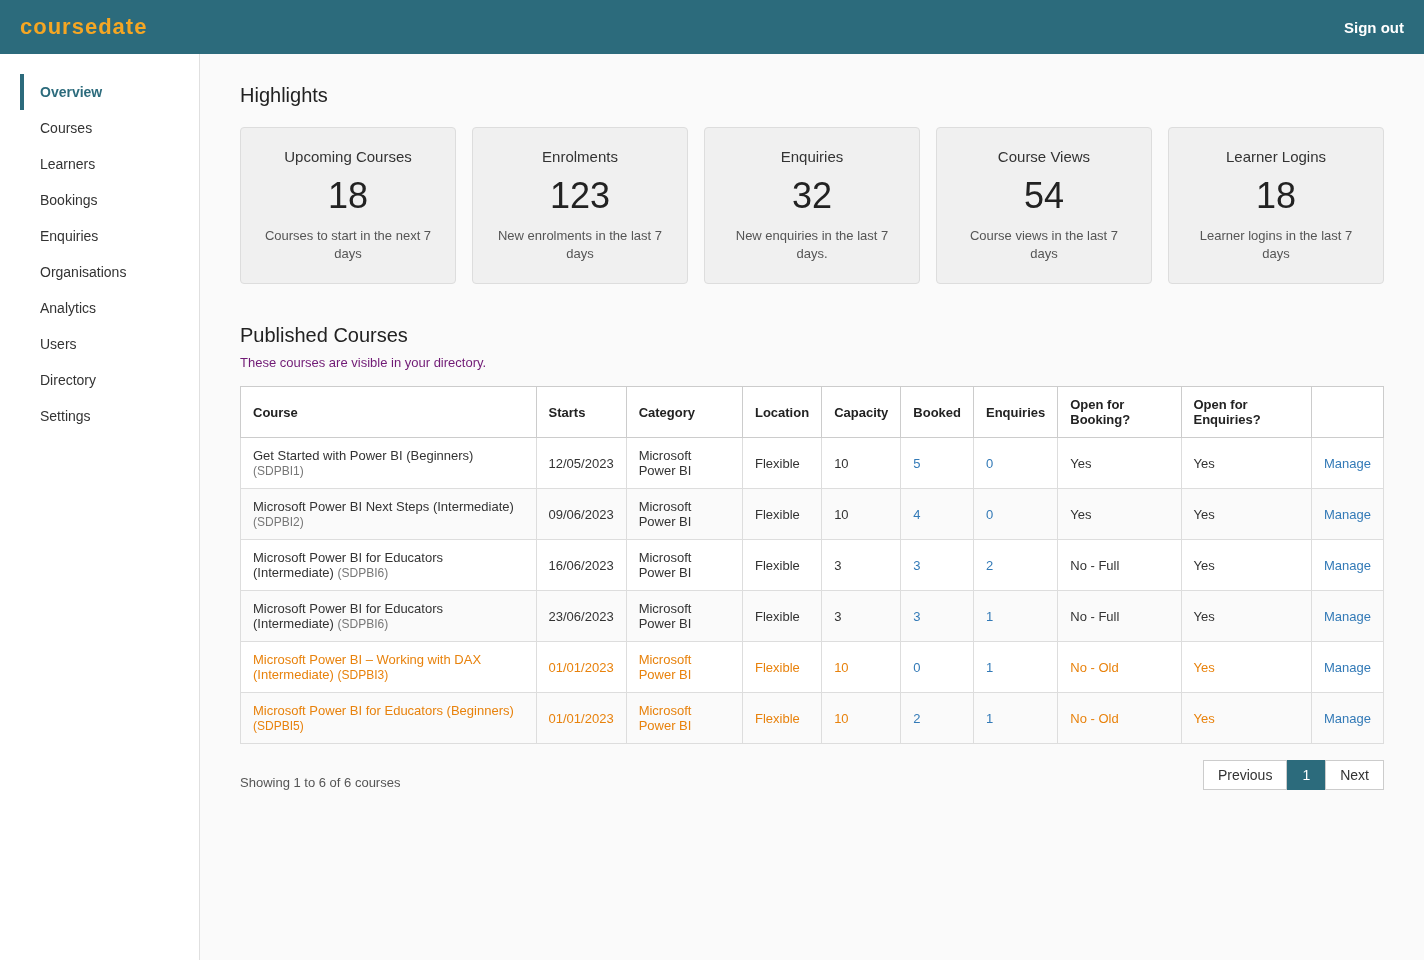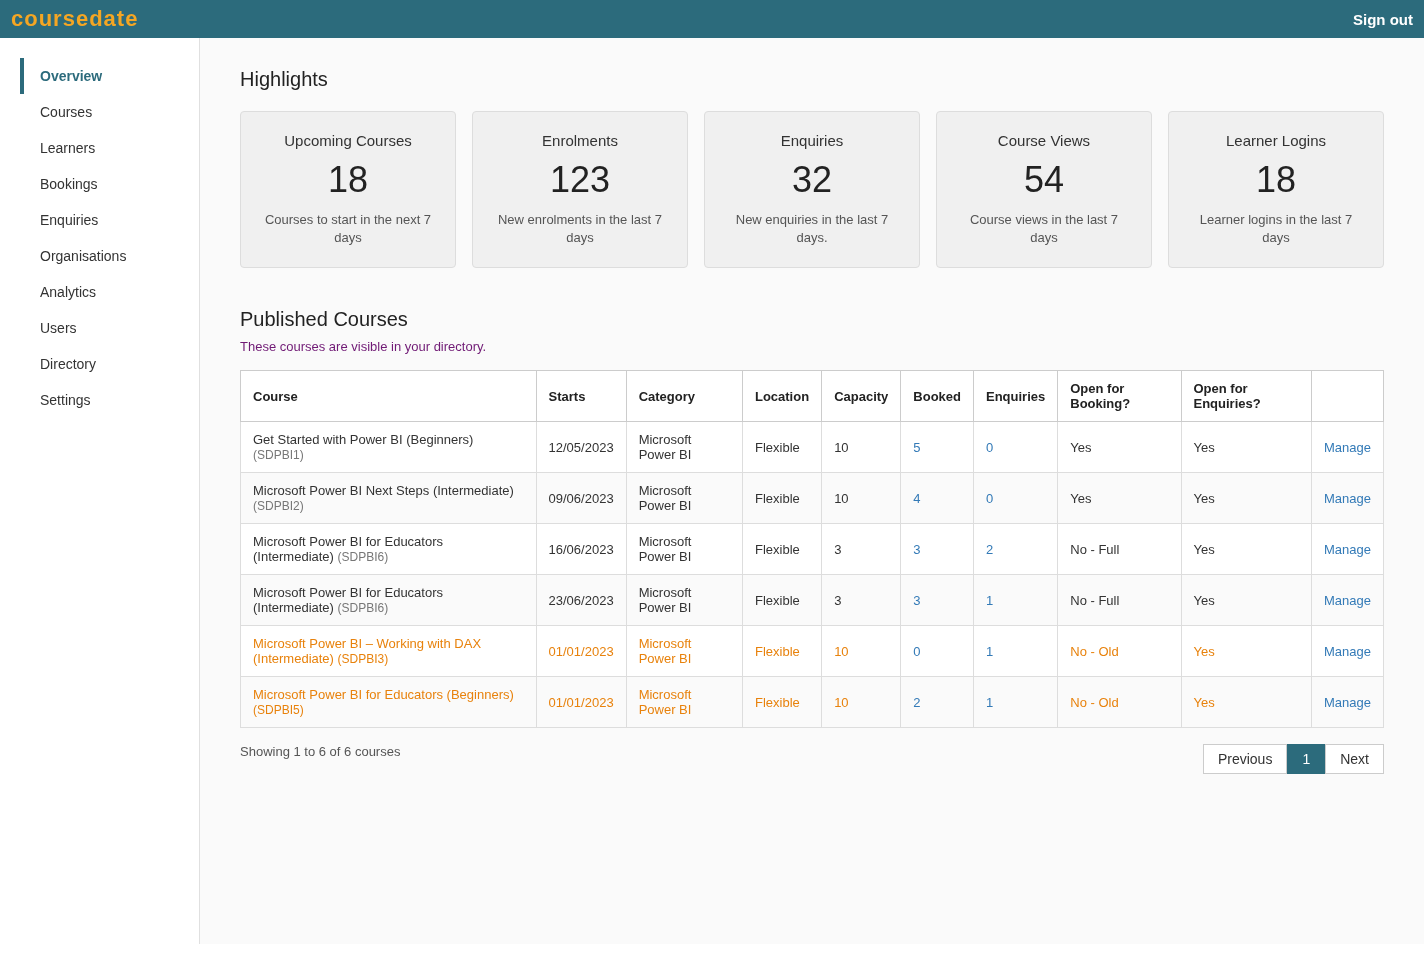--- a/index.html
+++ b/index.html
@@ -1,25 +1,25 @@
 <!DOCTYPE html>
 <html><head>
   <meta charset="utf-8">
   <style>
     * { box-sizing: border-box; margin: 0; padding: 0; }
     body { font-family: Arial, sans-serif; font-size: 14px; color: #333; background: #fff; }
 
     
     .header {
       background-color: #2c6b7c;
-      height: 38px;
+      height: 54px;
       display: flex;
       align-items: center;
       justify-content: space-between;
-      padding: 0 11px;
+      padding: 0 20px;
     }
     .header-logo {
       font-size: 22px;
       font-weight: bold;
       color: #fff;
       letter-spacing: 1px;
     }
     .header-logo span {
       color: #f5a623;
     }
@@ -159,21 +159,21 @@
     .link-manage {
       color: #337ab7;
       cursor: pointer;
       font-size: 13px;
     }
 
     
     .pagination-row {
       display: flex;
       justify-content: space-between;
-      align-items: flex-start;
+      align-items: flex-end;
       margin-top: 16px;
     }
     .showing-text {
       font-size: 13px;
       color: #555;
     }
     .pagination-controls {
       display: flex;
       align-items: center;
       gap: 0;

